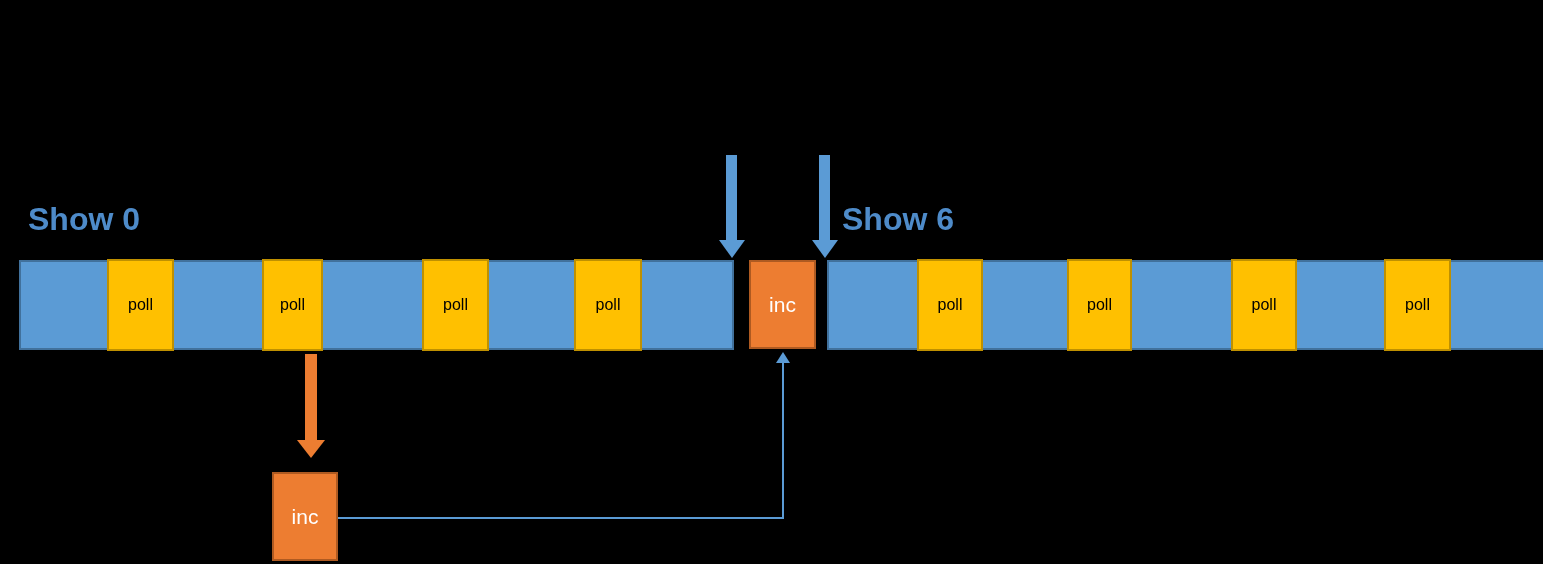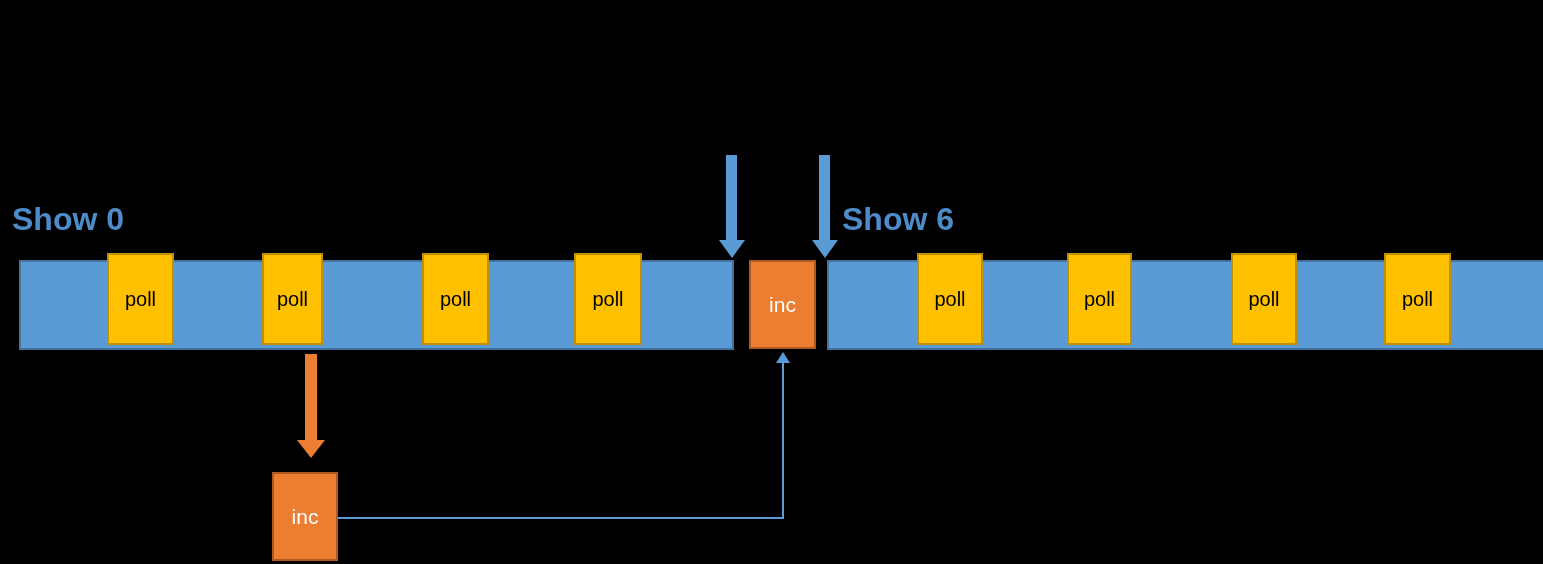--- a/index.html
+++ b/index.html
@@ -8,31 +8,31 @@
     --inc-orange:#ED7D31; --inc-orange-border:#AE5A21;
     --label-blue:#4E8BC9; --connector-blue:#5B9BD5;
     --poll-text:#000000; --inc-text:#FFFFFF; --bg:#000000;
   }
   html,body{margin:0;padding:0;}
   body{background:var(--bg);font-family:"Liberation Sans",sans-serif;}
   .stage{position:relative;width:1543px;height:564px;background:var(--bg);overflow:hidden;}
 
   .show-label{position:absolute;top:199px;font-size:32px;font-weight:bold;
     color:var(--label-blue);line-height:40px;letter-spacing:0px;}
-  .show0{left:12px;}
+  .show0{left:28px;}
   .show1{left:842px;}
 
   .bar{position:absolute;top:260px;height:86px;background:var(--bar-blue);
     border:2px solid var(--bar-blue-border);box-sizing:content-box;}
   .left-bar{left:19px;width:711px;}
   .right-bar{left:827px;width:716px;}
 
-  .poll-block{position:absolute;top:253px;height:88px;background:var(--poll-yellow);
+  .poll-block{position:absolute;top:259px;height:88px;background:var(--poll-yellow);
     border:2px solid var(--poll-yellow-border);display:flex;align-items:center;
-    justify-content:center;font-size:20px;color:var(--poll-text);z-index:3;text-align:center;}
+    justify-content:center;font-size:16px;color:var(--poll-text);z-index:3;text-align:center;}
   .inc-block{position:absolute;left:749px;top:260px;width:63px;height:85px;
     background:var(--inc-orange);border:2px solid var(--inc-orange-border);
     display:flex;align-items:center;justify-content:center;
     font-size:21px;color:var(--inc-text);z-index:3;}
   .inc-box-bottom{position:absolute;left:272px;top:472px;width:62px;height:85px;
     background:var(--inc-orange);border:2px solid var(--inc-orange-border);
     display:flex;align-items:center;justify-content:center;
     font-size:21px;color:var(--inc-text);}
 
   .down-arrow{position:absolute;top:155px;width:26px;height:103px;}

